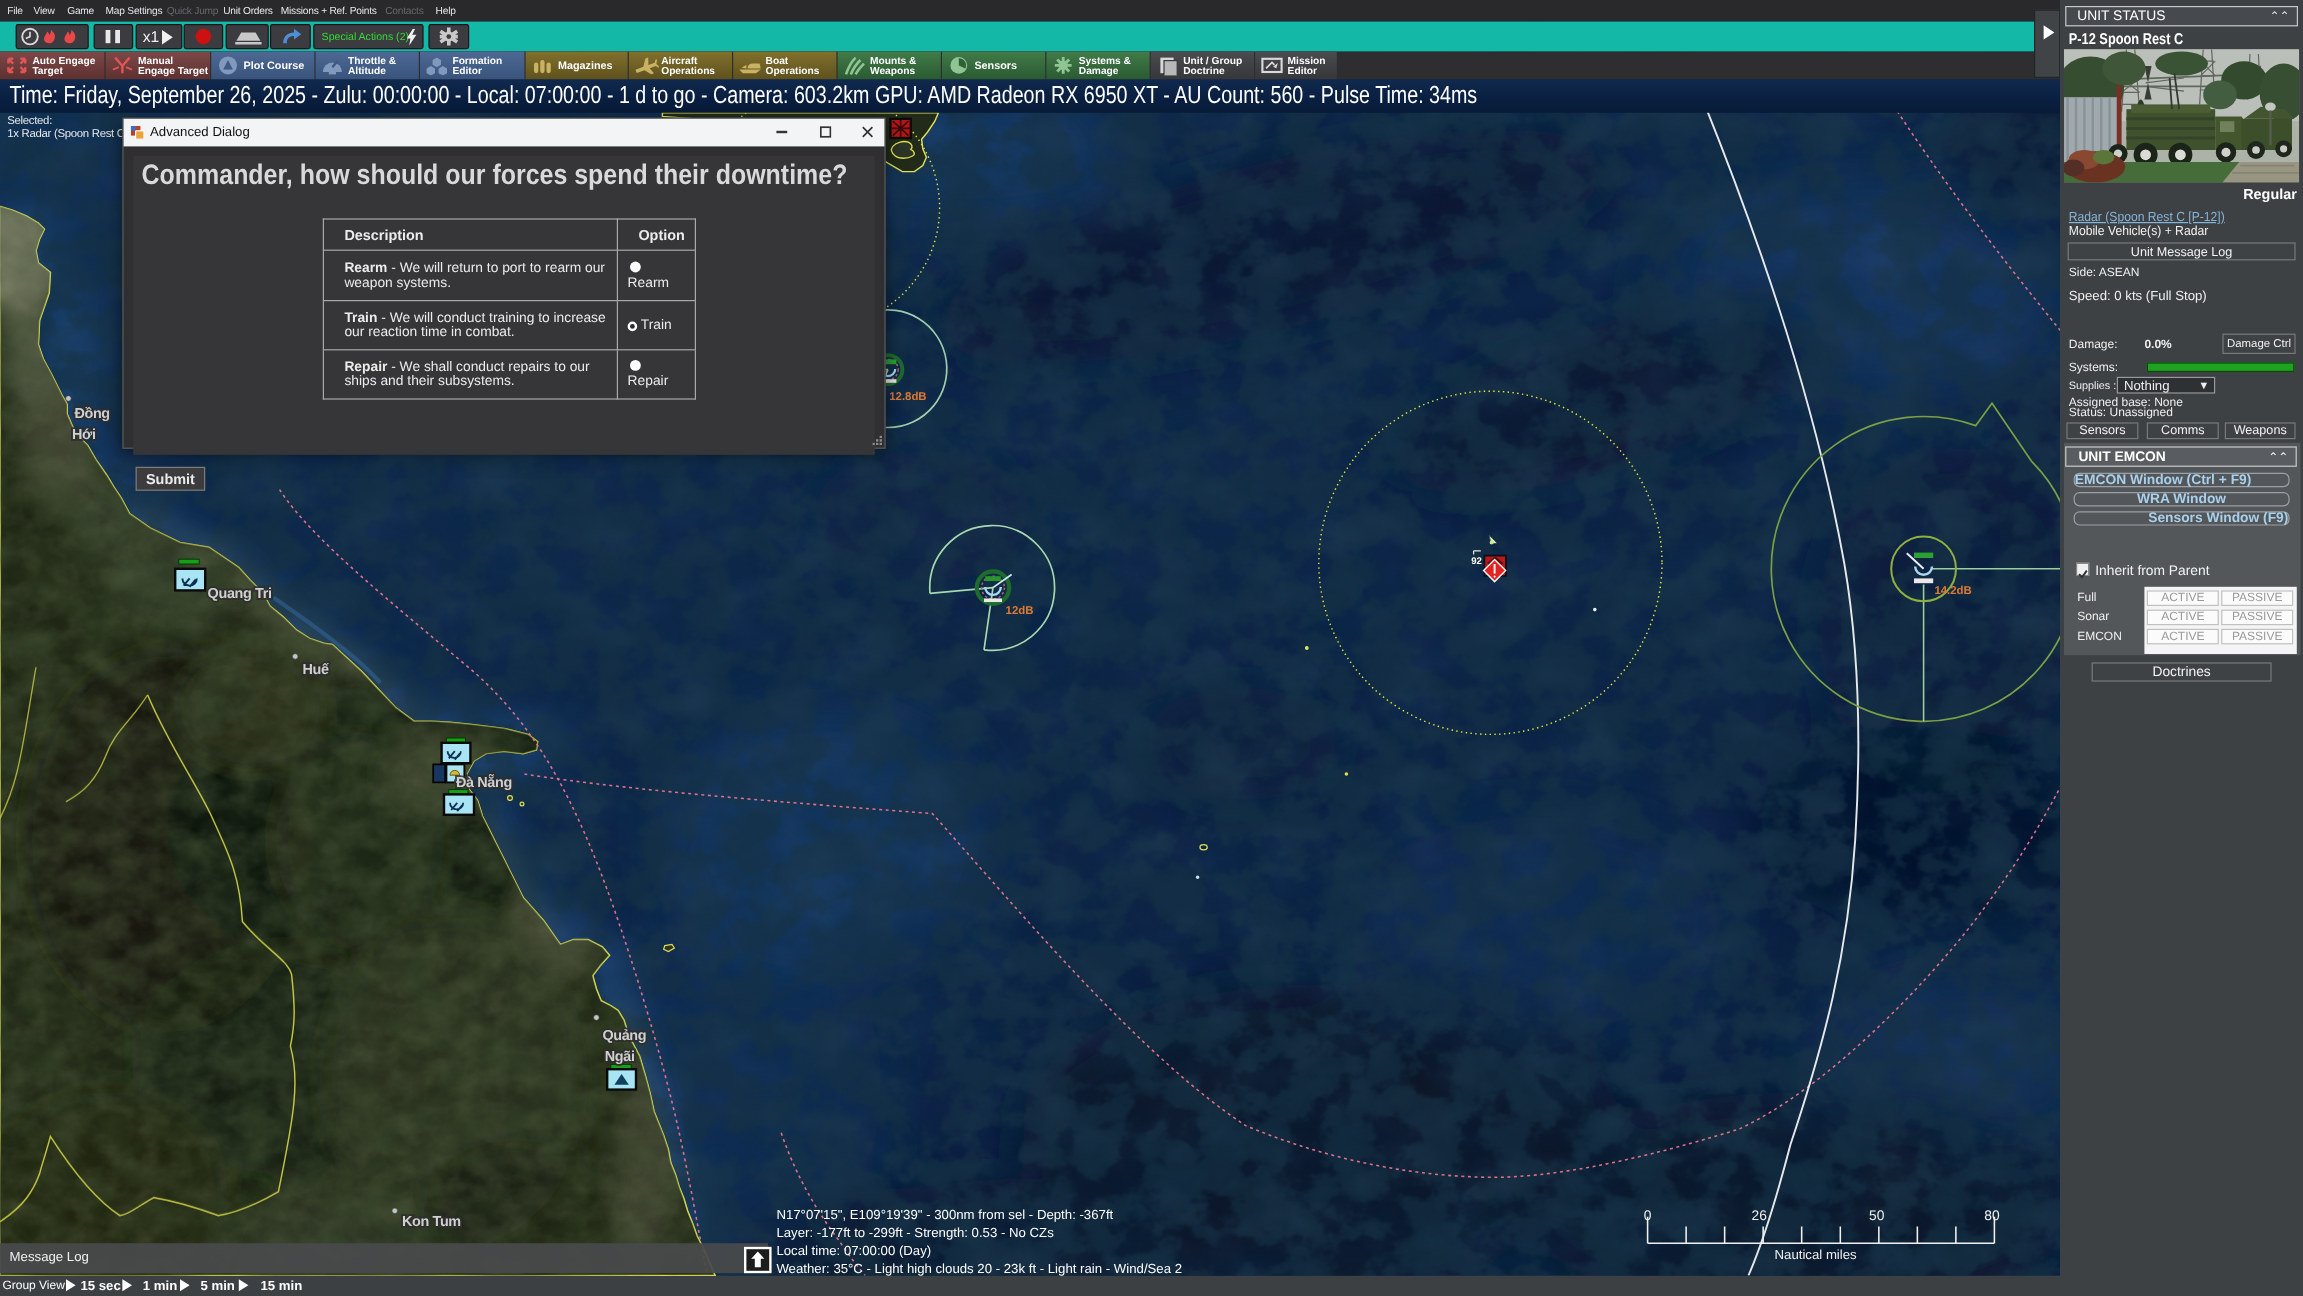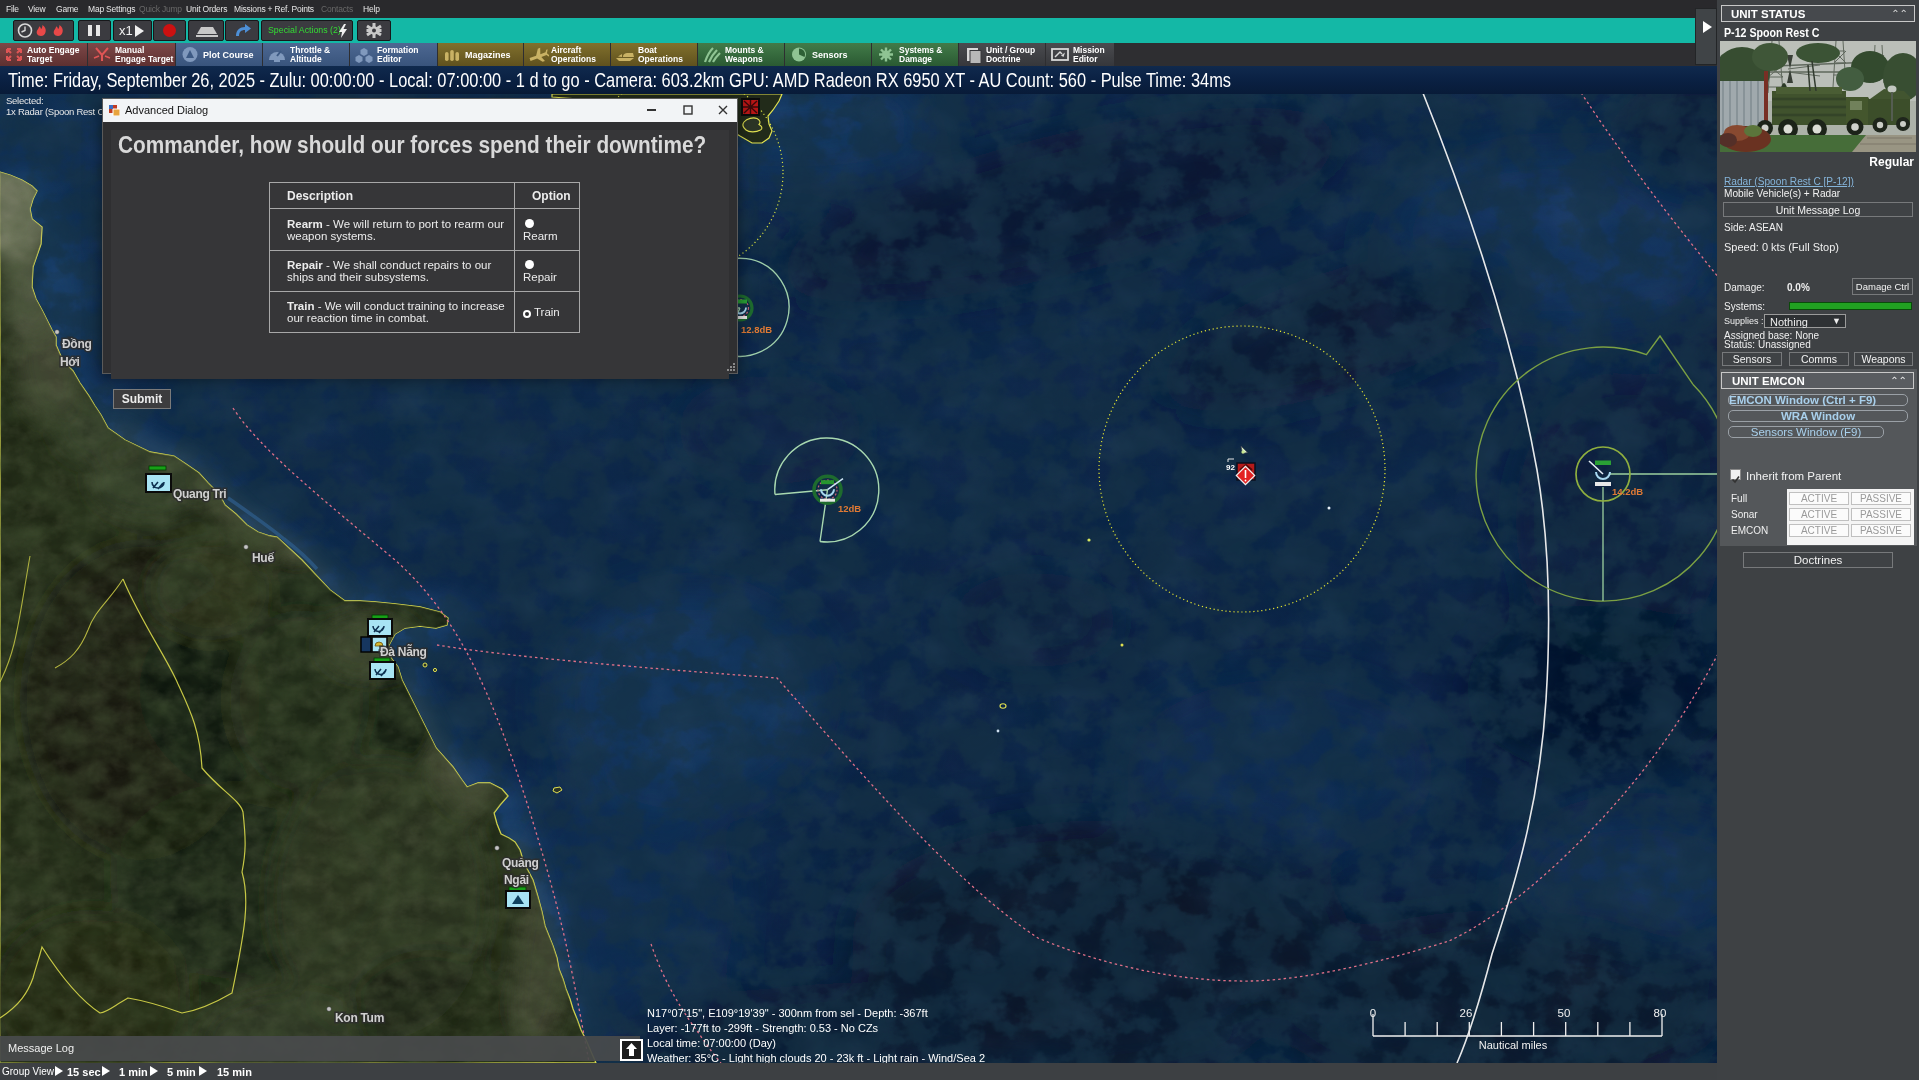--- a/index.html
+++ b/index.html
@@ -455,21 +455,21 @@
 <span class="tri" style="left:102px"></span>
 <span style="left:119px">1 min</span>
 <span class="tri" style="left:150px"></span>
 <span style="left:167px">5 min</span>
 <span class="tri" style="left:199px"></span>
 <span style="left:217px">15 min</span>
 </div>
 <div id="handle" class="abs"></div>
 <div id="rightpanel" class="abs">
 <div style="position:absolute;left:4px;top:5px;width:194px;height:17px;background:#46494d;border:1px solid #c8c8c8">
-      <span style="position:absolute;left:9px;top:2px;font-size:11.5px;font-weight:bold;color:#fff">UNIT STATUS</span>
+      <span style="position:absolute;left:9px;top:2px;font-size:11.5px;font-weight:normal;color:#fff">UNIT STATUS</span>
       <span style="position:absolute;right:6px;top:2px;font-size:10px;color:#ddd">⌃⌃</span>
     </div>
 <div style="position:absolute;left:7px;top:25px;font-size:13px;font-weight:bold;color:#fff;transform:scaleX(0.82);transform-origin:0 0;white-space:nowrap">P-12 Spoon Rest C</div>
 <svg style="position:absolute;left:3px;top:41px" width="196" height="111" viewBox="0 0 196 111">
 <rect width="196" height="111" fill="#b6bab2"></rect>
 <rect x="0" y="0" width="196" height="60" fill="#c4c8c2"></rect>
 <g stroke="#555d52" stroke-width="1" fill="none" opacity="0.85">
 <path d="M52,0 L48,52 M59,0 L63,52 M50,12 H61 M49,24 H62 M48,36 H63 M48,46 H63 M48,12 L62,24 M62,12 L48,24 M48,24 L63,36 M63,24 L48,36"></path>
 <path d="M116,0 L113,46 M123,0 L126,46 M115,10 H125 M114,22 H126 M113,34 H127 M114,10 L126,22 M126,10 L114,22"></path>
 <path d="M155,4 L153,42 M162,4 L164,42 M154,14 H163 M153,26 H164 M154,14 L164,26 M164,14 L154,26"></path>
@@ -539,21 +539,21 @@
 <div class="rbtn" style="left:5px;top:352px;width:60px;height:14px;line-height:13px">Sensors</div>
 <div class="rbtn" style="left:72px;top:352px;width:60px;height:14px;line-height:13px">Comms</div>
 <div class="rbtn" style="left:137px;top:352px;width:59px;height:14px;line-height:13px">Weapons</div>
 <div style="position:absolute;left:3px;top:369px;width:197px;height:177px;background:#54575a">
 <div style="position:absolute;left:1px;top:3px;width:193px;height:17px;background:#595c60;border:1px solid #c8c8c8">
         <span style="position:absolute;left:10px;top:2px;font-size:11.5px;font-weight:bold;color:#fff">UNIT EMCON</span>
         <span style="position:absolute;right:6px;top:2px;font-size:10px;color:#eee">⌃⌃</span>
       </div>
 <div style="position:absolute;left:8px;top:25px;width:180px;height:12px;border:1px solid #9aa0a6;border-radius:5px;color:#a9d0ec;font-size:11.5px;font-weight:bold;text-align:left;line-height:11px">EMCON Window (Ctrl + F9)</div>
 <div style="position:absolute;left:8px;top:41px;width:180px;height:12px;border:1px solid #9aa0a6;border-radius:5px;color:#a9d0ec;font-size:11.5px;font-weight:bold;text-align:center;line-height:11px">WRA Window</div>
-<div style="position:absolute;left:8px;top:57px;width:156px;height:12px;border:1px solid #9aa0a6;border-radius:5px;color:#a9d0ec;font-size:11.5px;font-weight:normal;text-align:center;line-height:11px">Sensors Window (F9)</div>
+<div style="position:absolute;left:8px;top:57px;width:180px;height:12px;border:1px solid #9aa0a6;border-radius:5px;color:#a9d0ec;font-size:11.5px;font-weight:bold;text-align:right;line-height:11px">Sensors Window (F9)</div>
 <div style="position:absolute;left:10px;top:100px;width:11px;height:11px;background:#f0f0f0;border:1px solid #888"><svg width="9" height="9">
           <path d="M1.5,4.5 L4,7 L8,1.5" stroke="#333" stroke-width="1.6" fill="none"></path>
         </svg></div>
 <div style="position:absolute;left:26px;top:101px;font-size:11.5px;color:#f2f2f2">Inherit from Parent</div>
 <div style="position:absolute;left:67px;top:120px;width:127px;height:56px;background:#f4f4f4"></div>
 <div class="rp" style="left:11px;top:124px">Full</div>
 <div class="rp" style="left:11px;top:140px">Sonar</div>
 <div class="rp" style="left:11px;top:156px">EMCON</div>
 <div style="position:absolute;left:69px;top:123px;width:60px;height:13px;background:#fbfbfb;border:1px solid #c0c0c0;color:#9a9a9a;font-size:10px;text-align:center;line-height:12px">ACTIVE</div>
 <div style="position:absolute;left:131px;top:123px;width:60px;height:13px;background:#fbfbfb;border:1px solid #c0c0c0;color:#9a9a9a;font-size:10px;text-align:center;line-height:12px">PASSIVE</div>
@@ -586,26 +586,26 @@
 <tbody>
         <tr style="height:26px">
           <th style="width:245px;font-size:12px">Description</th>
           <th style="width:59px;font-size:12px">Option</th>
         </tr>
 <tr style="height:42px">
           <td><b>Rearm</b> - We will return to port to rearm our weapon systems.</td>
           <td style="padding:2px 4px 2px 8px"><span style="display:inline-block;width:9px;height:9px;border-radius:50%;background:#fff;margin-left:2px"></span><br>Rearm</td>
         </tr>
 <tr style="height:41px">
+          <td><b>Train</b> - We will conduct training to increase our reaction time in combat.</td>
+          <td style="padding:2px 4px 2px 8px"><span style="display:inline-block;width:8px;height:8px;border-radius:50%;background:#2c2c2e;border:2.5px solid #fff;vertical-align:-2px"></span> Train</td>
+        </tr>
+<tr style="height:41px">
           <td><b>Repair</b> - We shall conduct repairs to our ships and their subsystems.</td>
           <td style="padding:2px 4px 2px 8px"><span style="display:inline-block;width:9px;height:9px;border-radius:50%;background:#fff;margin-left:2px"></span><br>Repair</td>
-        </tr>
-<tr style="height:41px">
-          <td><b>Train</b> - We will conduct training to increase our reaction time in combat.</td>
-          <td style="padding:2px 4px 2px 8px"><span style="display:inline-block;width:8px;height:8px;border-radius:50%;background:#2c2c2e;border:2.5px solid #fff;vertical-align:-2px"></span> Train</td>
         </tr>
 </tbody>
     </table>
 <div id="submit">Submit</div>
 <svg style="position:absolute;right:2px;bottom:2px" width="8" height="8">
       <g fill="#8a8a8a">
         <rect x="6" y="0" width="2" height="2"></rect>
         <rect x="6" y="3" width="2" height="2"></rect>
         <rect x="6" y="6" width="2" height="2"></rect>
         <rect x="3" y="3" width="2" height="2"></rect>

